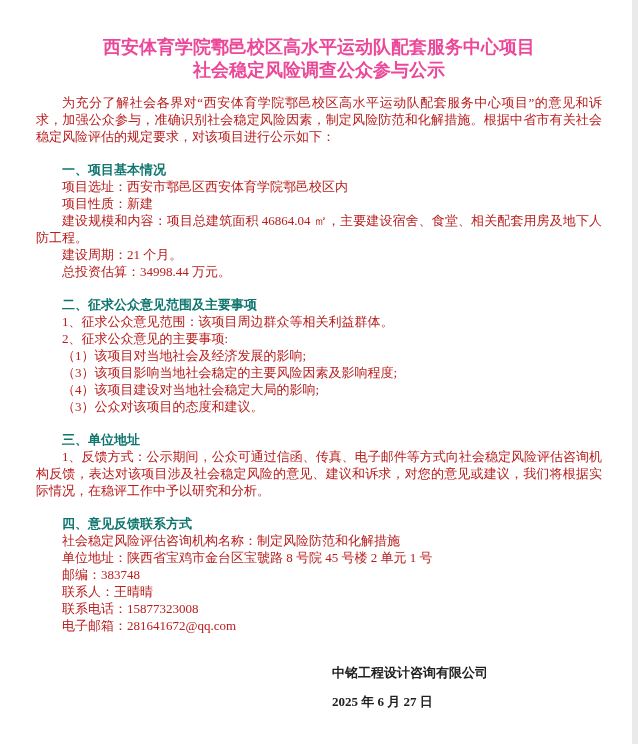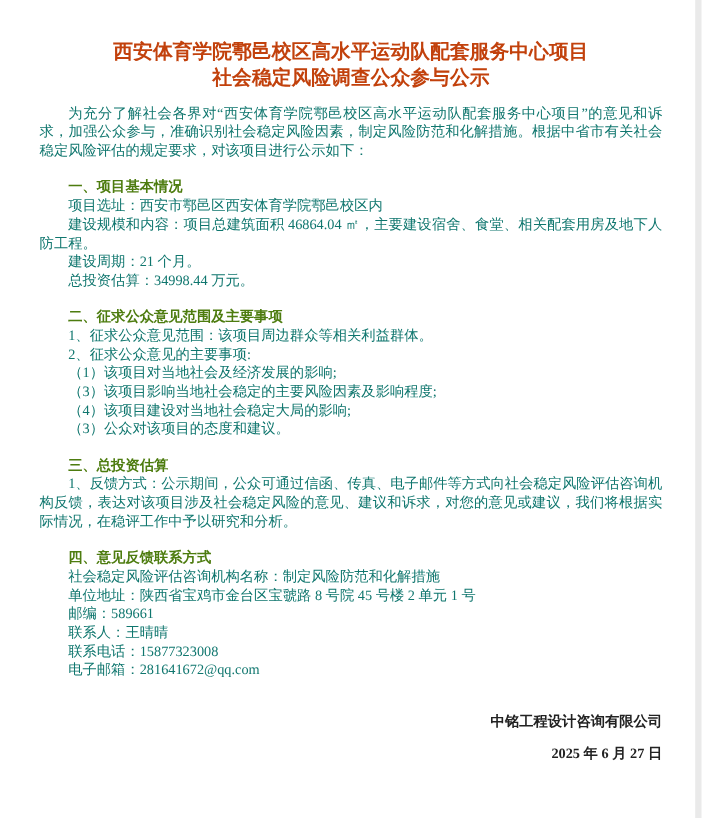--- a/index.html
+++ b/index.html
@@ -21,98 +21,99 @@
   }
   .content {
     padding: 36px 36px 0 36px;
   }
   .title {
     margin: 0 0 12px 0;
     text-align: center;
     font-size: 18px;
     line-height: 23px;
     font-weight: bold;
-    color: #c2410c;
+    color: #ec4899;
   }
   .title .tl { display: block; }
   p.line, p.intro {
     margin: 0;
     font-size: 13px;
     line-height: 17px;
     text-indent: 2em;
     text-align: justify;
-    color: #0f766e;
+    color: #b91c1c;
   }
   p.heading {
     margin: 16px 0 0 0;
     font-size: 13px;
     line-height: 17px;
     text-indent: 2em;
     font-weight: bold;
-    color: #4d7c0f;
+    color: #0f766e;
   }
   .footer {
     margin-top: 30px;
     margin-left: auto;
     width: 270px;
     text-align: center;
   }
   .footer p {
     margin: 0;
     font-size: 13px;
     line-height: 17px;
     font-weight: bold;
     color: #222222;
     text-indent: 0;
-    text-align: right;
+    text-align: left;
   }
   .footer .date { margin-top: 12px; }
 </style>
 </head>
 <body>
 
 <div class="canvas">
   <div class="right-edge"></div>
   <div class="content">
 
     <h1 class="title">
       <span class="tl">西安体育学院鄠邑校区高水平运动队配套服务中心项目</span>
       <span class="tl">社会稳定风险调查公众参与公示</span>
     </h1>
 
     <p class="intro">为充分了解社会各界对“西安体育学院鄠邑校区高水平运动队配套服务中心项目”的意见和诉求，加强公众参与，准确识别社会稳定风险因素，制定风险防范和化解措施。根据中省市有关社会稳定风险评估的规定要求，对该项目进行公示如下：</p>
 
     <div class="section">
       <p class="heading">一、项目基本情况</p>
       <p class="line">项目选址：西安市鄠邑区西安体育学院鄠邑校区内</p>
+      <p class="line">项目性质：新建</p>
       <p class="line">建设规模和内容：项目总建筑面积 46864.04 ㎡，主要建设宿舍、食堂、相关配套用房及地下人防工程。</p>
       <p class="line">建设周期：21 个月。</p>
       <p class="line">总投资估算：34998.44 万元。</p>
     </div>
 
     <div class="section">
       <p class="heading">二、征求公众意见范围及主要事项</p>
       <p class="line">1、征求公众意见范围：该项目周边群众等相关利益群体。</p>
       <p class="line">2、征求公众意见的主要事项:</p>
       <p class="line">（1）该项目对当地社会及经济发展的影响;</p>
       <p class="line">（3）该项目影响当地社会稳定的主要风险因素及影响程度;</p>
       <p class="line">（4）该项目建设对当地社会稳定大局的影响;</p>
       <p class="line">（3）公众对该项目的态度和建议。</p>
     </div>
 
     <div class="section">
-      <p class="heading">三、总投资估算</p>
+      <p class="heading">三、单位地址</p>
       <p class="line">1、反馈方式：公示期间，公众可通过信函、传真、电子邮件等方式向社会稳定风险评估咨询机构反馈，表达对该项目涉及社会稳定风险的意见、建议和诉求，对您的意见或建议，我们将根据实际情况，在稳评工作中予以研究和分析。</p>
     </div>
 
     <div class="section">
       <p class="heading">四、意见反馈联系方式</p>
       <p class="line">社会稳定风险评估咨询机构名称：制定风险防范和化解措施</p>
       <p class="line">单位地址：陕西省宝鸡市金台区宝虢路 8 号院 45 号楼 2 单元 1 号</p>
-      <p class="line">邮编：589661</p>
+      <p class="line">邮编：383748</p>
       <p class="line">联系人：王晴晴</p>
       <p class="line">联系电话：15877323008</p>
       <p class="line">电子邮箱：281641672@qq.com</p>
     </div>
 
     <div class="footer">
       <p class="company">中铭工程设计咨询有限公司</p>
       <p class="date">2025 年 6 月 27 日</p>
     </div>
 

